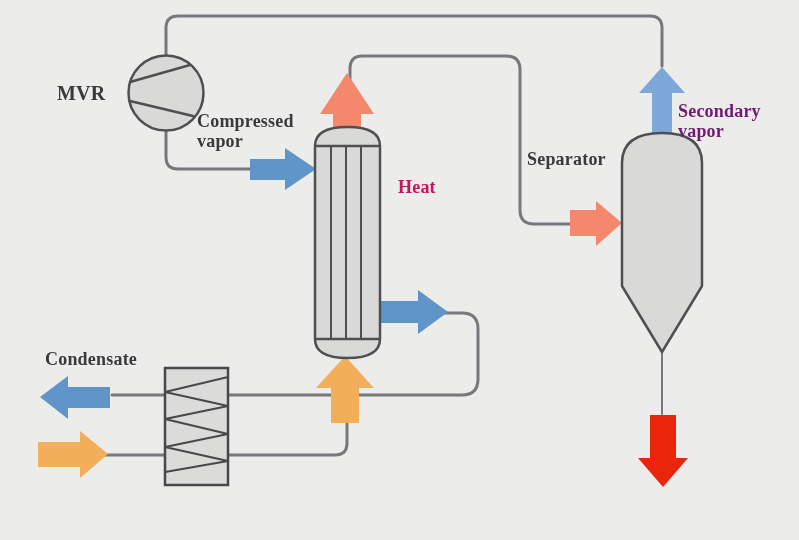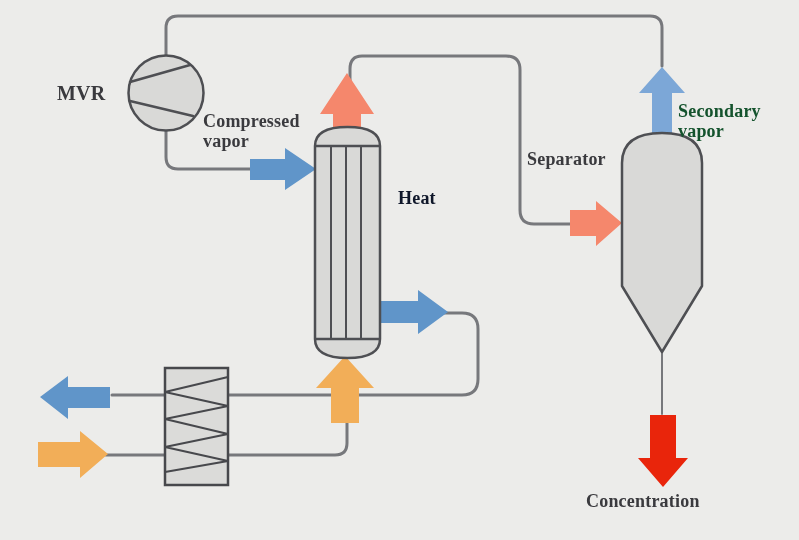--- a/index.html
+++ b/index.html
@@ -68,34 +68,34 @@
 
       <g>
         <rect x="165" y="368" width="63" height="117" fill="#DBDBD9" stroke="#47484C"></rect>
         <polyline fill="none" stroke-width="2.2" stroke-linejoin="round" stroke-linecap="round" points="228,377 165,392 228,406 165,419 228,434 165,447 228,461 165,472" stroke="#47484C"></polyline>
       </g>
     </g>
   </svg>
 
   <div class="lbl big" style="left: 57px; top: 83px; color: rgb(58, 58, 62);">MVR</div>
 
-  <div class="lbl" style="left: 203px; top: 111px; color: rgb(58, 58, 62);">
+  <div class="lbl" style="left: 197px; top: 111px; color: rgb(58, 58, 62);">
     <div>Compressed</div>
     <div>vapor</div>
   </div>
 
-  <div class="lbl" style="left: 398px; top: 188px; color: #0f172a; text-align: center;">
+  <div class="lbl" style="left: 398px; top: 177px; color: #be185d; text-align: center;">
     <div>Heat</div>
   </div>
 
   <div class="lbl" style="left: 527px; top: 149px; color: rgb(58, 58, 62); text-align: center;">Separator</div>
 
-  <div class="lbl" style="left: 678px; top: 101px; color: #14532d;">
+  <div class="lbl" style="left: 678px; top: 101px; color: #701a75;">
     <div>Secondary</div>
     <div>vapor</div>
   </div>
 
+  <div class="lbl" style="left: 45px; top: 349px; color: rgb(58, 58, 62);">Condensate</div>
 
 
 
-  <div class="lbl" style="left: 586px; top: 491px; color: rgb(58, 58, 62);">Concentration</div>
 
 </div>
 
 </body></html>

